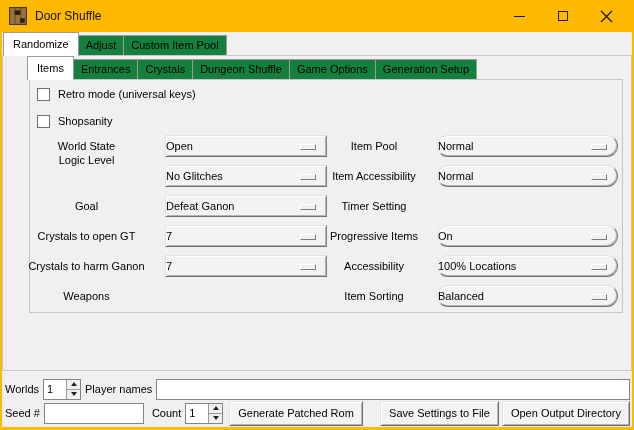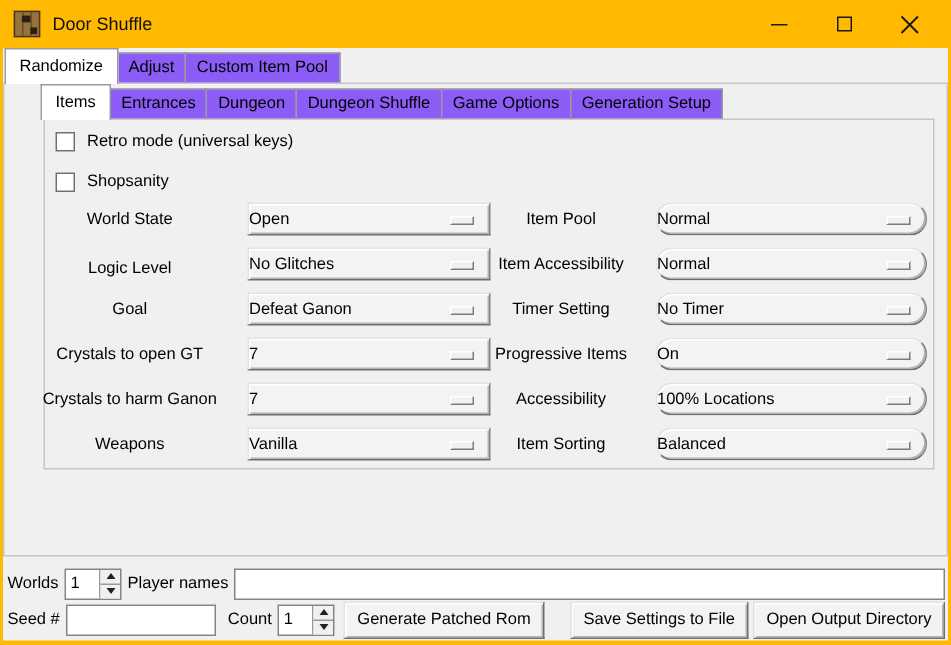--- a/index.html
+++ b/index.html
@@ -12,21 +12,21 @@
   .app-icon{margin-left:9px;width:18px;height:18px;flex:0 0 auto;}
   .title-text{margin-left:8px;font-size:12px;color:#111;}
   .win-btn{position:absolute;top:0;width:45px;height:32px;display:flex;align-items:center;justify-content:center;}
   .min-glyph{width:11px;height:1px;background:#1a1a1a;}
   .max-glyph{width:10px;height:10px;border:1px solid #1a1a1a;box-sizing:border-box;}
 
   
   .tabrow{position:absolute;display:flex;align-items:flex-end;z-index:3;}
   .outer-tabrow{left:3px;top:33px;height:22px;}
   .inner-tabrow{left:27px;top:57px;height:22px;}
-  .tab{height:20px;line-height:19px;padding:0 7px;background:#8b5cf6;border:1px solid #9b9b9b;
+  .tab{height:20px;line-height:19px;padding:0 7px;background:#15803d;border:1px solid #9b9b9b;
     border-bottom:none;box-sizing:border-box;margin-right:-1px;white-space:nowrap;cursor:default;}
   .tab.active{height:24px;line-height:23px;background:#ffffff;margin-bottom:-1px;position:relative;z-index:4;padding:0 9px;}
 
   
   .outer-pane{position:absolute;left:2px;top:55px;width:630px;height:316px;border:1px solid #c6c6c6;
     box-sizing:border-box;background:#f0f0f0;z-index:1;}
   .inner-pane{position:absolute;left:29px;top:79px;width:594px;height:234px;border:1px solid #c6c6c6;
     box-sizing:border-box;background:#f0f0f0;z-index:2;}
 
   
@@ -101,81 +101,73 @@
   <div class="tabrow outer-tabrow">
     <div class="tab active">Randomize</div>
     <div class="tab">Adjust</div>
     <div class="tab">Custom Item Pool</div>
   </div>
 
   <div class="inner-pane"></div>
   <div class="tabrow inner-tabrow">
     <div class="tab active">Items</div>
     <div class="tab">Entrances</div>
-    <div class="tab">Dungeon</div>
+    <div class="tab">Crystals</div>
     <div class="tab">Dungeon Shuffle</div>
     <div class="tab">Game Options</div>
     <div class="tab">Generation Setup</div>
   </div>
 
   <div class="check-row" style="top:87px">
     <div class="checkbox"></div>
     <span>Retro mode (universal keys)</span>
   </div>
   <div class="check-row" style="top:114px">
     <div class="checkbox"></div>
     <span>Shopsanity</span>
   </div>
 
   <div class="opt-label ol-left" style="top:135px">World State</div>
   <div class="opt-btn ob-left" style="top:135px">
     <span>Open</span>
     <span class="menu-indicator"></span>
   </div>
-  <div class="opt-label ol-left" style="top:168px">Logic Level</div>
+  <div class="opt-label ol-left" style="top:149px">Logic Level</div>
   <div class="opt-btn ob-left" style="top:165px">
     <span>No Glitches</span>
     <span class="menu-indicator"></span>
   </div>
   <div class="opt-label ol-left" style="top:195px">Goal</div>
   <div class="opt-btn ob-left" style="top:195px">
     <span>Defeat Ganon</span>
     <span class="menu-indicator"></span>
   </div>
   <div class="opt-label ol-left" style="top:225px">Crystals to open GT</div>
   <div class="opt-btn ob-left" style="top:225px">
     <span>7</span>
     <span class="menu-indicator"></span>
   </div>
   <div class="opt-label ol-left" style="top:255px">Crystals to harm Ganon</div>
   <div class="opt-btn ob-left" style="top:255px">
     <span>7</span>
     <span class="menu-indicator"></span>
   </div>
   <div class="opt-label ol-left" style="top:285px">Weapons</div>
-  <div class="opt-btn ob-left" style="top:285px">
-    <span>Vanilla</span>
-    <span class="menu-indicator"></span>
-  </div>
 
   <div class="opt-label ol-right" style="top:135px">Item Pool</div>
   <div class="opt-btn ob-right" style="top:135px">
     <span>Normal</span>
     <span class="menu-indicator"></span>
   </div>
   <div class="opt-label ol-right" style="top:165px">Item Accessibility</div>
   <div class="opt-btn ob-right" style="top:165px">
     <span>Normal</span>
     <span class="menu-indicator"></span>
   </div>
   <div class="opt-label ol-right" style="top:195px">Timer Setting</div>
-  <div class="opt-btn ob-right" style="top:195px">
-    <span>No Timer</span>
-    <span class="menu-indicator"></span>
-  </div>
   <div class="opt-label ol-right" style="top:225px">Progressive Items</div>
   <div class="opt-btn ob-right" style="top:225px">
     <span>On</span>
     <span class="menu-indicator"></span>
   </div>
   <div class="opt-label ol-right" style="top:255px">Accessibility</div>
   <div class="opt-btn ob-right" style="top:255px">
     <span>100% Locations</span>
     <span class="menu-indicator"></span>
   </div>

